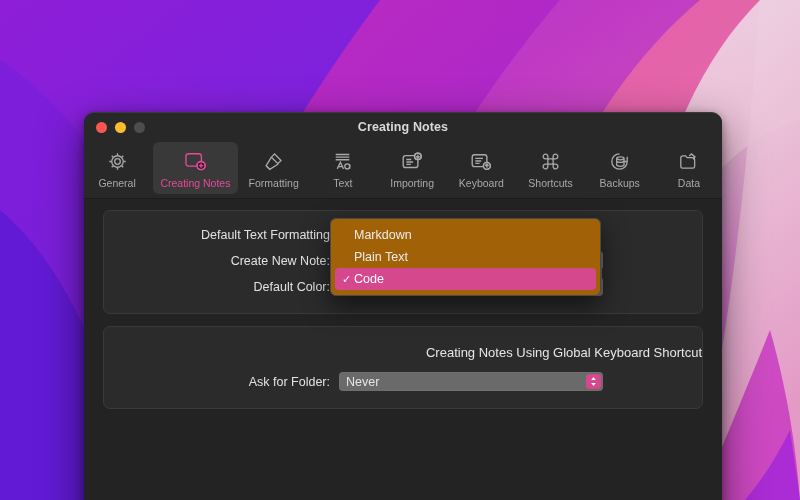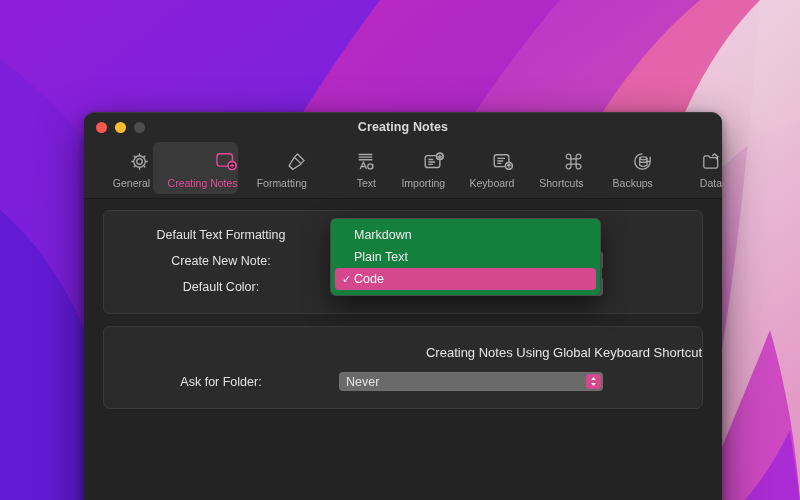--- a/index.html
+++ b/index.html
@@ -50,21 +50,21 @@
     display:flex;
     align-items:flex-start;
     justify-content:center;
     gap:3px;
     padding-top:1px;
     border-bottom:1px solid #1c1c1c;
   }
   .tab {
     width:69px; height:52px;
     display:flex; flex-direction:column;
-    align-items:flex-end; justify-content:flex-start;
+    align-items:center; justify-content:flex-start;
     padding-top:6px;
     border-radius:6px;
     color:#a9a9a9;
     cursor:default;
   }
   .tab .tab-icon { height:26px; display:flex; align-items:center; justify-content:center; }
   .tab .tab-label { font-size:10.5px; margin-top:3px; white-space:nowrap; line-height:12px; }
   .tab.sel { background:#393939; color:#e8499a; }
   .tab.sel .tab-label { color:#e8499a; }
   .tab svg { stroke:#a9a9a9; fill:none; stroke-width:1.5; }
@@ -86,21 +86,21 @@
     color:#e6e6e6;
     margin:4px 0 12px 0;
   }
   .row {
     display:flex; align-items:center;
     margin-bottom:7px;
     padding:0 8px;
   }
   .row:last-child { margin-bottom:0; }
   .row-label {
-    width:227px; text-align:center;
+    width:227px; text-align:right;
     font-size:12.5px; color:#e2e2e2;
     padding-right:9px; white-space:nowrap;
   }
   .select {
     position:relative;
     width:264px; height:19px;
     background:#6a6a6a;
     border-radius:4px;
     display:flex; align-items:center;
     box-shadow:inset 0 0 0 .5px rgba(255,255,255,.07);
@@ -124,21 +124,21 @@
     position:absolute; left:338px; top:263px;
     width:264px; height:19px;
     background:#6a6a6a; border-radius:4px;
   }
 
   
   #dropdown {
     position:absolute;
     left:330px; top:218px;
     width:271px;
-    background:#15803d;
+    background:#a16207;
     border:1px solid #4a4a4a;
     border-radius:6px;
     padding:5px 4px;
     box-shadow:0 10px 26px rgba(0,0,0,.55);
     z-index:40;
   }
   .dd-item {
     height:22px;
     display:flex; align-items:center;
     font-size:12.5px;

